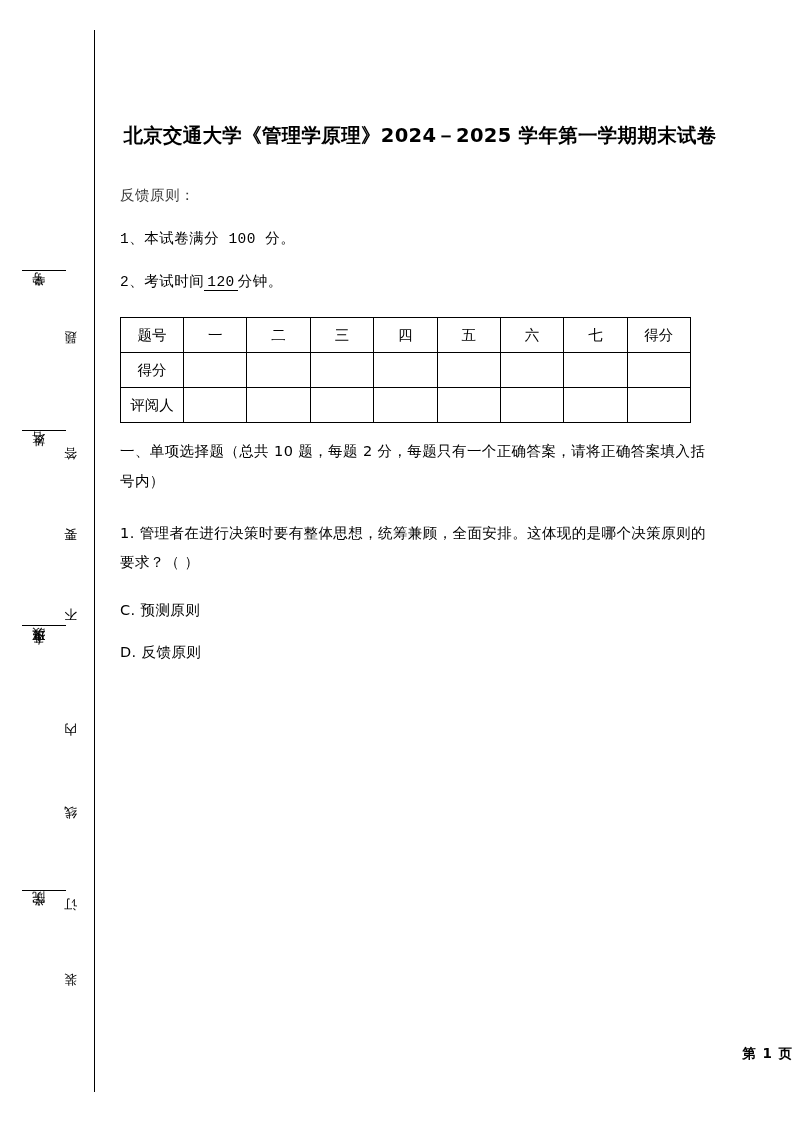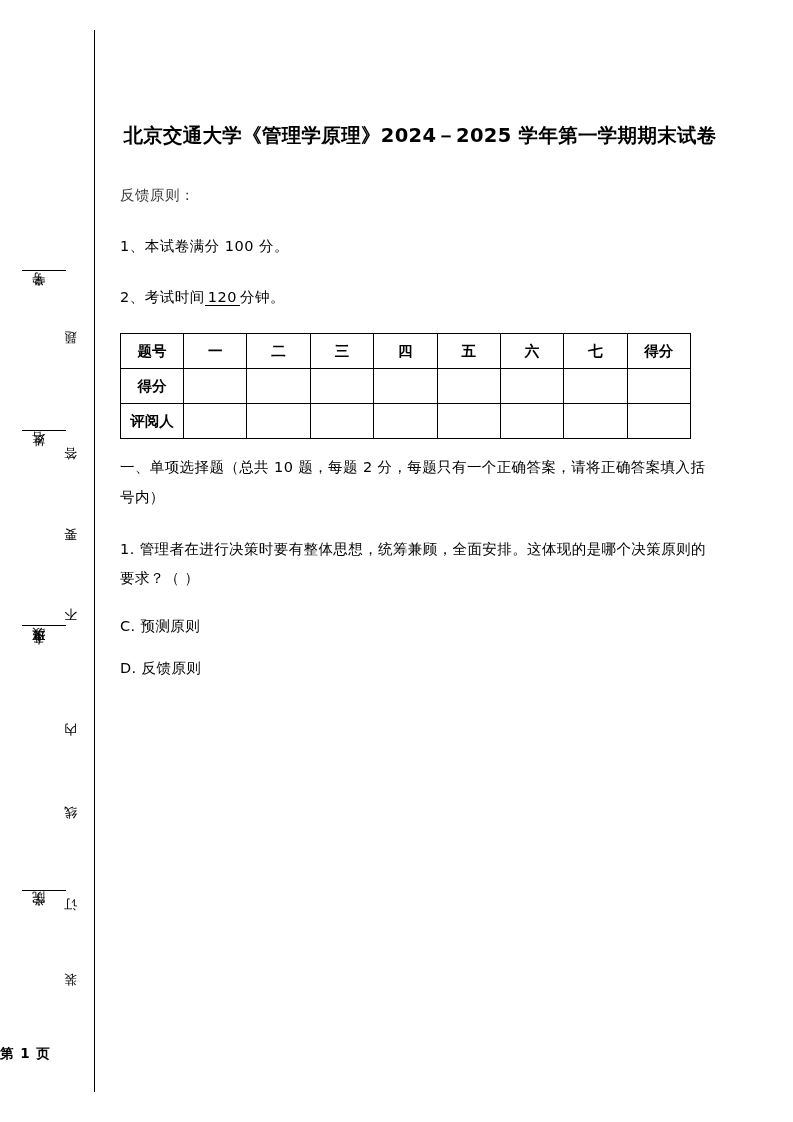--- a/index.html
+++ b/index.html
@@ -82,43 +82,44 @@
     margin: 0 4px;
     vertical-align: -2px;
   }
   .notes-head {
     margin-top: 33px;
     font-size: 14.5px;
     color: #3c3c3c;
     letter-spacing: 0.5px;
   }
   .note-item {
-    margin-top: 32px;
+    margin-top: 24px;
     font-size: 14.5px;
     letter-spacing: 0.5px;
+    font-family: Liberation Mono, monospace;
   }
   .note-item .ul {
     border-bottom: 1px solid #000;
     padding: 0 3px;
   }
 
   
   table.score {
     margin-top: 26px;
     border-collapse: collapse;
     width: 571px;
     table-layout: fixed;
   }
   table.score td, table.score th {
     border: 1px solid #000000;
     height: 34px;
     text-align: center;
     vertical-align: middle;
     font-size: 14.5px;
-    font-weight: bold;
+    font-weight: normal;
     padding: 0;
   }
   table.score td.head-col { width: 62px; }
   table.score td.empty { font-weight: normal; }
 
   
   .section-head {
     margin-top: 14px;
     font-size: 14.5px;
     line-height: 2.05;
@@ -133,21 +134,21 @@
   .option {
     margin-top: 23px;
     font-size: 14.5px;
     letter-spacing: 0.4px;
   }
   .page-footer {
     position: absolute;
     left: 0;
     top: 1045px;
     width: 793px;
-    text-align: left;
+    text-align: right;
     font-size: 13.5px;
     font-weight: bold;
     letter-spacing: 1px;
   }
 </style>
 </head>
 <body>
 
 <div class="binding-strip">
   <div class="binding-rule"></div>

